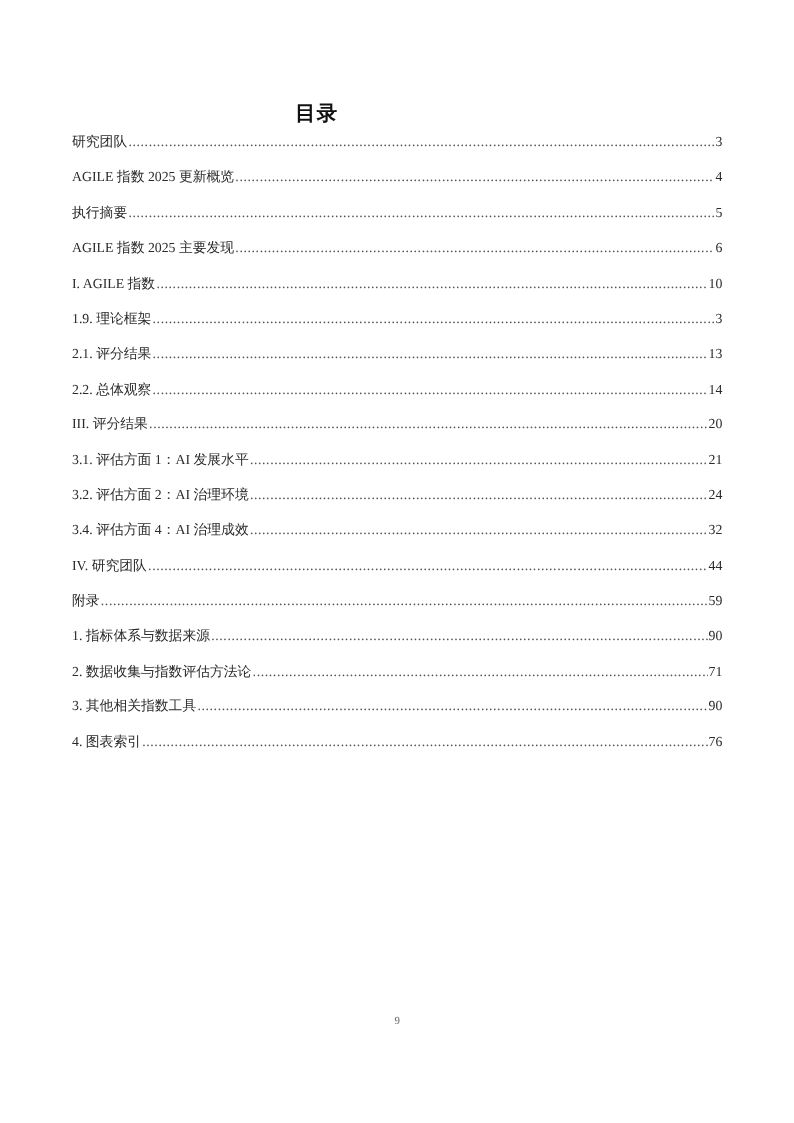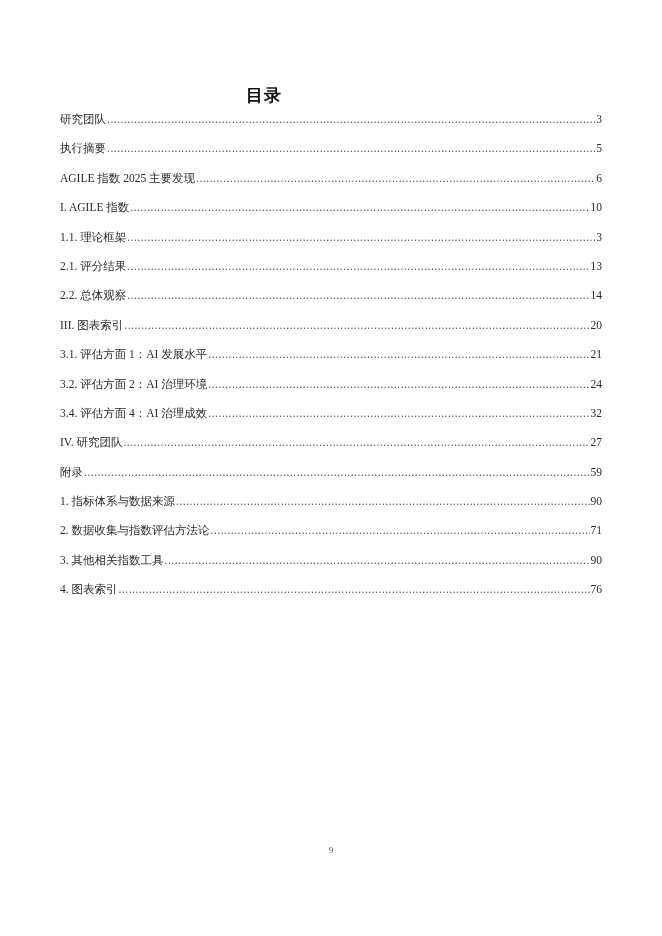--- a/index.html
+++ b/index.html
@@ -80,51 +80,56 @@
 
 <div class="toc-title">目录</div>
 
 <ul class="toc-list">
   <li class="toc-entry">
     <span class="toc-label">研究团队</span>
     <span class="toc-leader"></span>
     <span class="toc-page">3</span>
   </li>
   <li class="toc-entry">
+    <span class="toc-label">AGILE 指数 2025 更新概览</span>
+    <span class="toc-leader"></span>
+    <span class="toc-page">4</span>
+  </li>
+  <li class="toc-entry">
     <span class="toc-label">执行摘要</span>
     <span class="toc-leader"></span>
     <span class="toc-page">5</span>
   </li>
   <li class="toc-entry">
     <span class="toc-label">AGILE 指数 2025 主要发现</span>
     <span class="toc-leader"></span>
     <span class="toc-page">6</span>
   </li>
   <li class="toc-entry">
     <span class="toc-label">I. AGILE 指数</span>
     <span class="toc-leader"></span>
     <span class="toc-page">10</span>
   </li>
   <li class="toc-entry">
-    <span class="toc-label">1.1.  理论框架</span>
+    <span class="toc-label">1.9.  理论框架</span>
     <span class="toc-leader"></span>
     <span class="toc-page">3</span>
   </li>
   <li class="toc-entry">
     <span class="toc-label">2.1.  评分结果</span>
     <span class="toc-leader"></span>
     <span class="toc-page">13</span>
   </li>
   <li class="toc-entry">
     <span class="toc-label">2.2.  总体观察</span>
     <span class="toc-leader"></span>
     <span class="toc-page">14</span>
   </li>
   <li class="toc-entry">
-    <span class="toc-label">III.  图表索引</span>
+    <span class="toc-label">III.  评分结果</span>
     <span class="toc-leader"></span>
     <span class="toc-page">20</span>
   </li>
   <li class="toc-entry">
     <span class="toc-label">3.1.  评估方面 1：AI 发展水平</span>
     <span class="toc-leader"></span>
     <span class="toc-page">21</span>
   </li>
   <li class="toc-entry">
     <span class="toc-label">3.2.  评估方面 2：AI 治理环境</span>
@@ -132,21 +137,21 @@
     <span class="toc-page">24</span>
   </li>
   <li class="toc-entry">
     <span class="toc-label">3.4.  评估方面 4：AI 治理成效</span>
     <span class="toc-leader"></span>
     <span class="toc-page">32</span>
   </li>
   <li class="toc-entry">
     <span class="toc-label">IV.  研究团队</span>
     <span class="toc-leader"></span>
-    <span class="toc-page">27</span>
+    <span class="toc-page">44</span>
   </li>
   <li class="toc-entry">
     <span class="toc-label">附录</span>
     <span class="toc-leader"></span>
     <span class="toc-page">59</span>
   </li>
   <li class="toc-entry">
     <span class="toc-label">1.  指标体系与数据来源</span>
     <span class="toc-leader"></span>
     <span class="toc-page">90</span>

